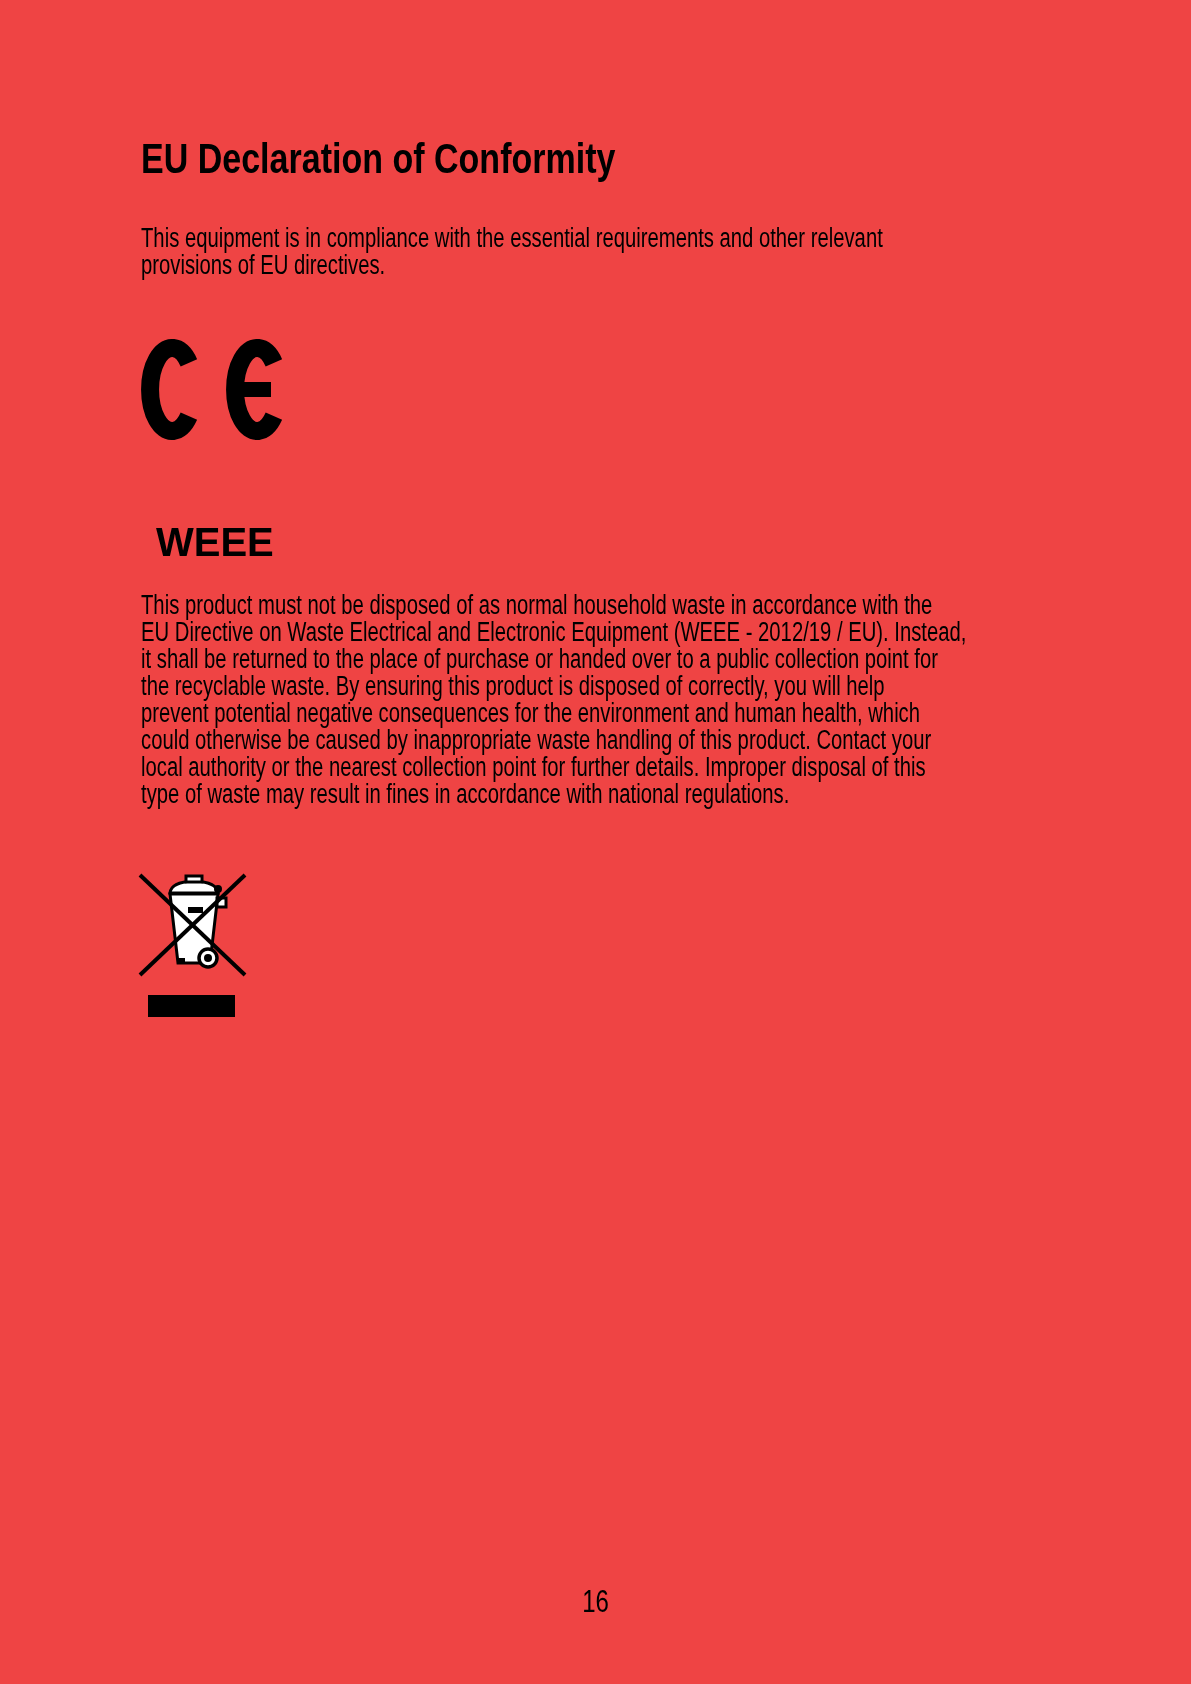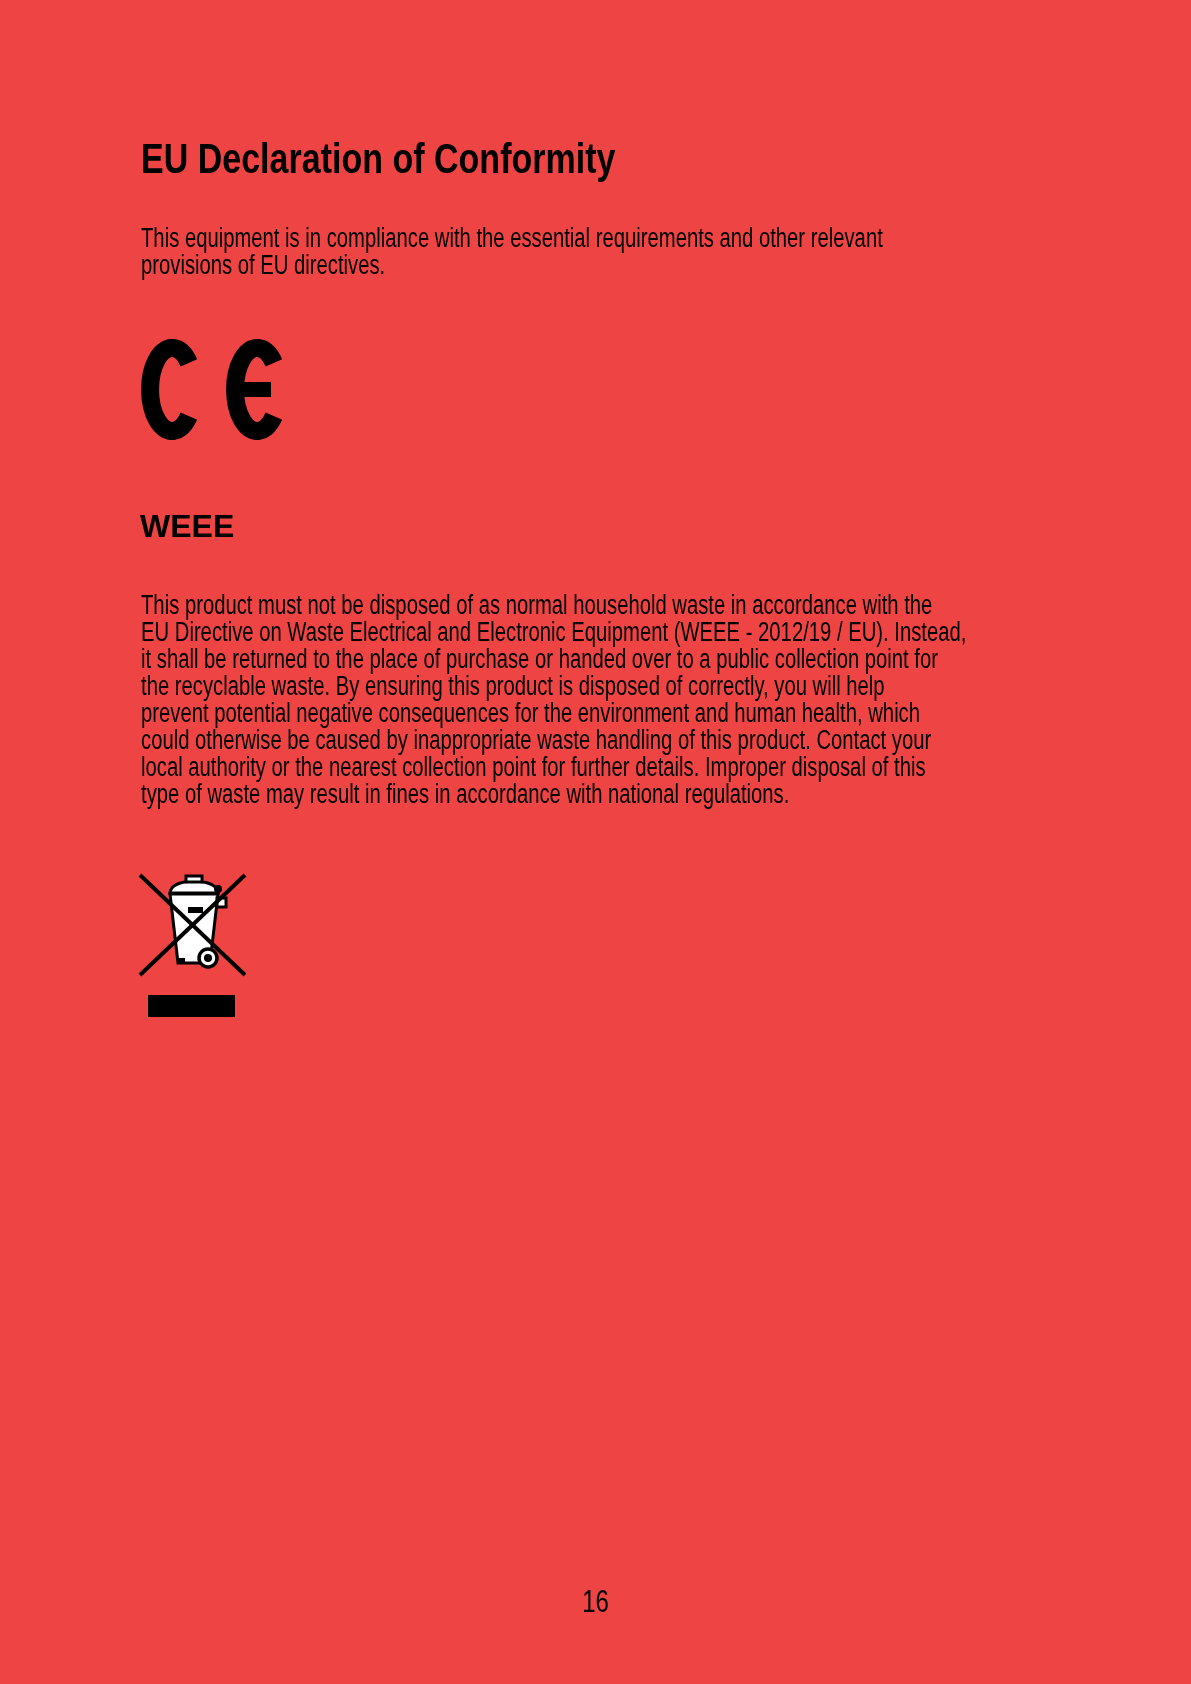--- a/index.html
+++ b/index.html
@@ -26,22 +26,22 @@
     line-height: 42px;
     font-weight: bold;
     white-space: nowrap;
     transform: scaleX(0.81);
     transform-origin: 0 0;
   }
   .h2 {
     position: absolute;
     left: 140px;
     top: 510px;
-    margin: 0;
-    font-size: 32px;
+    margin: 16px;
+    font-size: 40px;
     line-height: 32px;
     font-weight: bold;
     white-space: nowrap;
   }
   .body-text {
     position: absolute;
     left: 141px;
     margin: 0;
     width: 1300px;
     font-size: 27px;

